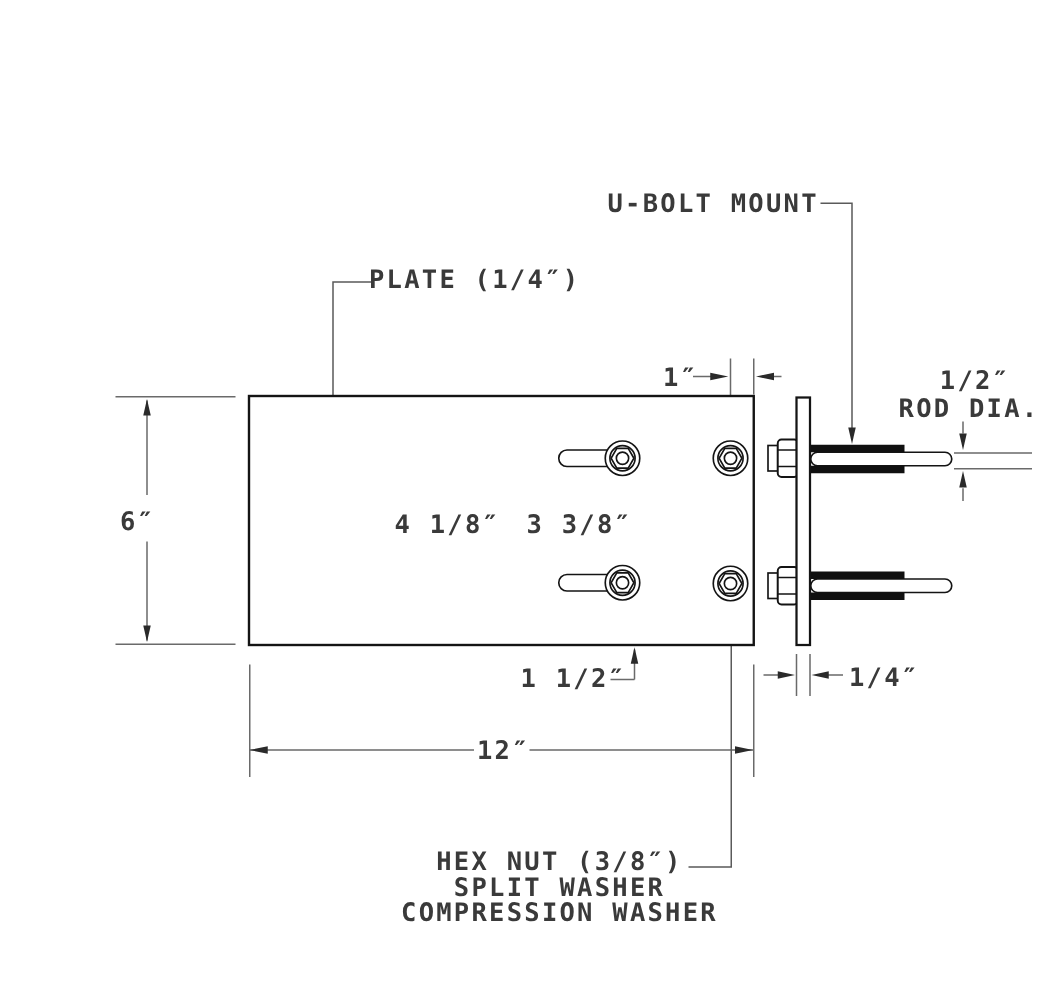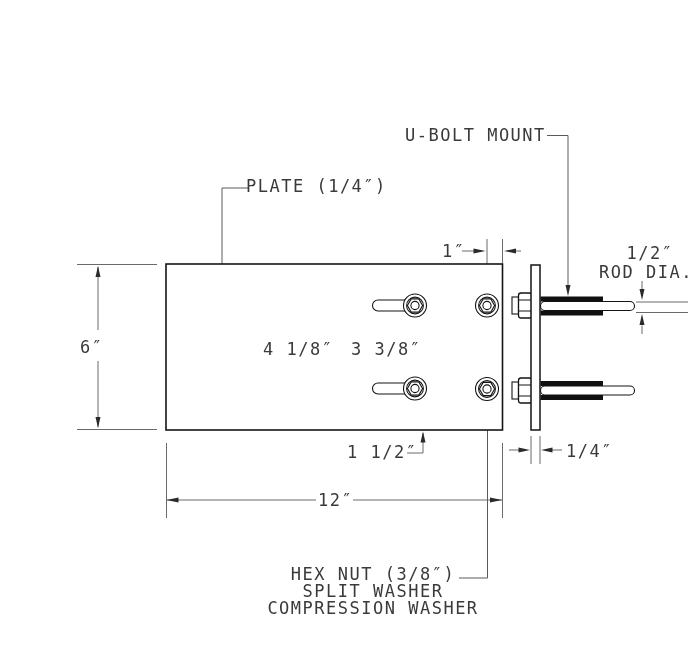--- a/index.html
+++ b/index.html
@@ -1,16 +1,16 @@
 <!DOCTYPE html>
 <html><head>
 <meta charset="utf-8">
 <style>
   html,body{margin:0;padding:0;background:#ffffff;}
-  .stage{position:relative;width:691px;height:663px;background:#ffffff;overflow:hidden;}
+  .stage{position:relative;width:691px;height:663px;background:#ffffff;overflow:hidden;font-weight:bold;}
   svg{display:block;}
   .cad-text{
     font-family:"DejaVu Sans Mono", monospace;
     font-size:17px;
     letter-spacing:1.5px;
     fill:#3a3a3a;
   }
   .obj{stroke:#141414;fill:#ffffff;}
   .obj-thin{stroke:#141414;fill:#ffffff;stroke-width:1.1;}
   .dim{stroke:#6a6a6a;stroke-width:1;fill:none;}

